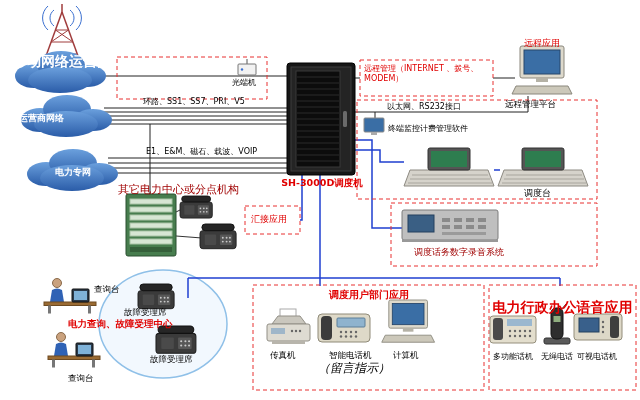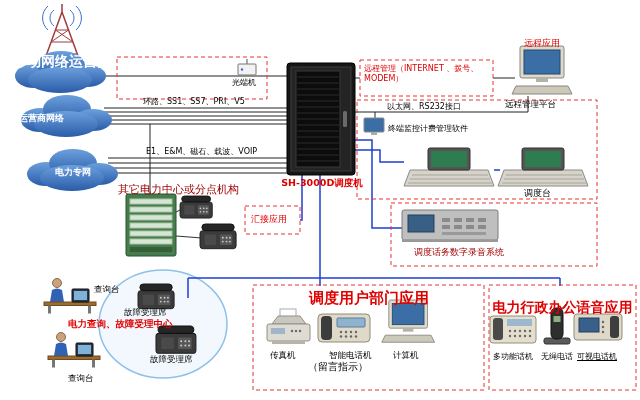--- a/index.html
+++ b/index.html
@@ -285,30 +285,30 @@
 <div class="lbl red bold" style="left:276px;top:177px;width:92px;text-align:center;font-size:9.5px;">SH-3000D调度机</div>
 
 <div class="lbl red wrap" style="left:364px;top:64px;width:126px;font-size:8px;">远程管理（INTERNET 、拨号、MODEM）</div>
 <div class="lbl red" style="left:524px;top:38px;font-size:9px;">远程应用</div>
 <div class="lbl" style="left:505px;top:99px;font-size:8.5px;">远程管理平台</div>
 <div class="lbl" style="left:387px;top:102px;font-size:8px;">以太网、RS232接口</div>
 <div class="lbl" style="left:388px;top:124px;font-size:8px;">终端监控计费管理软件</div>
 <div class="lbl" style="left:524px;top:188px;font-size:9px;">调度台</div>
 <div class="lbl darkred" style="left:414px;top:247px;font-size:9px;">调度话务数字录音系统</div>
 
-<div class="lbl red bold" style="left:256px;top:289px;width:226px;text-align:center;font-size:15px;">调度用户部门应用</div>
+<div class="lbl red bold" style="left:256px;top:289px;width:226px;text-align:center;font-size:10px;">调度用户部门应用</div>
 <div class="lbl" style="left:270px;top:350px;font-size:8.5px;">传真机</div>
 <div class="lbl" style="left:329px;top:350px;font-size:8.5px;">智能电话机</div>
-<div class="lbl" style="left:308px;top:361px;font-size:10px;">（留言指示）</div>
+<div class="lbl" style="left:318px;top:361px;font-size:12px;font-style:italic;">（留言指示）</div>
 <div class="lbl" style="left:393px;top:350px;font-size:8.5px;">计算机</div>
 
 <div class="lbl red bold" style="left:491px;top:299px;width:143px;text-align:center;font-size:14px;">电力行政办公语音应用</div>
 <div class="lbl" style="left:493px;top:352px;font-size:8px;">多功能话机</div>
 <div class="lbl" style="left:541px;top:352px;font-size:8px;">无绳电话</div>
-<div class="lbl" style="left:577px;top:352px;font-size:8px;text-decoration:underline;">可视电话机</div>
+<div class="lbl" style="left:577px;top:352px;font-size:8px;">可视电话机</div>
 
 <div class="lbl red bold" style="left:56px;top:318px;font-size:9.5px;padding-left:12px;">电力查询、故障受理中心</div>
 <div class="lbl" style="left:94px;top:284px;font-size:8.5px;">查询台</div>
 <div class="lbl" style="left:68px;top:373px;font-size:8.5px;">查询台</div>
 <div class="lbl" style="left:124px;top:307px;font-size:8.5px;">故障受理席</div>
 <div class="lbl" style="left:150px;top:354px;font-size:8.5px;">故障受理席</div>
 
 </div>
 
 </body></html>

